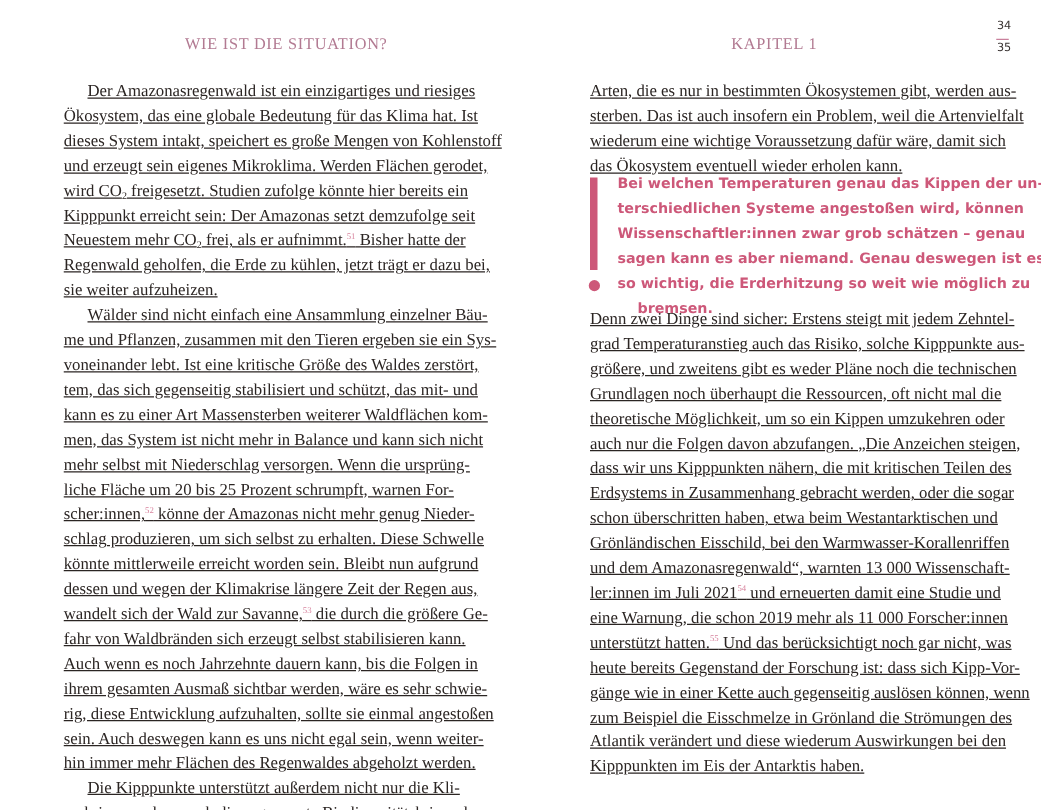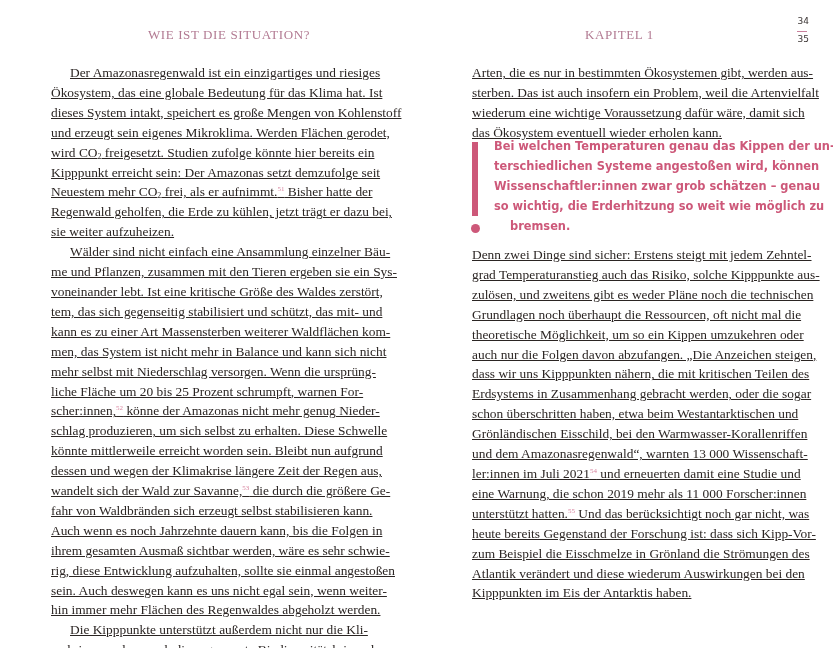--- a/index.html
+++ b/index.html
@@ -157,34 +157,35 @@
 
   <div id="callout">
     <div>
       <div id="callout-bar"></div>
       <div id="callout-dot"></div>
     </div>
     <div id="callout-text">
         <div class="cline"><span class="txt">Bei welchen Temperaturen genau das Kippen der un-</span></div>
         <div class="cline"><span class="txt">terschiedlichen Systeme angestoßen wird, können</span></div>
         <div class="cline"><span class="txt">Wissenschaftler:innen zwar grob schätzen – genau</span></div>
+        <div class="cline"><span class="txt">sagen kann es aber niemand. Genau deswegen ist es</span></div>
         <div class="cline"><span class="txt">so wichtig, die Erderhitzung so weit wie möglich zu</span></div>
         <div class="cline last"><span class="txt">bremsen.</span></div>
       </div>
   </div>
 
   <div class="column" id="col-right-2">
       <div class="line">
         <span class="txt">Denn zwei Dinge sind sicher: Erstens steigt mit jedem Zehntel-</span>
       </div>
       <div class="line">
         <span class="txt">grad Temperaturanstieg auch das Risiko, solche Kipppunkte aus-</span>
       </div>
       <div class="line">
-        <span class="txt">zulösen, und zweitens gibt es weder Pläne noch die technischen</span>
+        <span class="txt">größere, und zweitens gibt es weder Pläne noch die technischen</span>
       </div>
       <div class="line">
         <span class="txt">Grundlagen noch überhaupt die Ressourcen, oft nicht mal die</span>
       </div>
       <div class="line">
         <span class="txt">theoretische Möglichkeit, um so ein Kippen umzukehren oder</span>
       </div>
       <div class="line">
         <span class="txt">auch nur die Folgen davon abzufangen. „Die Anzeichen steigen,</span>
       </div>
@@ -209,20 +210,23 @@
       <div class="line">
         <span class="txt">eine Warnung, die schon 2019 mehr als 11 000 Forscher:innen</span>
       </div>
       <div class="line">
         <span class="txt"><span>unterstützt hatten.</span><sup class="fn">55</sup><span> Und das berücksichtigt noch gar nicht, was</span></span>
       </div>
       <div class="line">
         <span class="txt">heute bereits Gegenstand der Forschung ist: dass sich Kipp-Vor-</span>
       </div>
       <div class="line">
+        <span class="txt">gänge wie in einer Kette auch gegenseitig auslösen können, wenn</span>
+      </div>
+      <div class="line">
         <span class="txt">zum Beispiel die Eisschmelze in Grönland die Strömungen des</span>
       </div>
       <div class="line">
         <span class="txt">Atlantik verändert und diese wiederum Auswirkungen bei den</span>
       </div>
       <div class="line last">
         <span class="txt">Kipppunkten im Eis der Antarktis haben.</span>
       </div>
     </div>
 </div>

